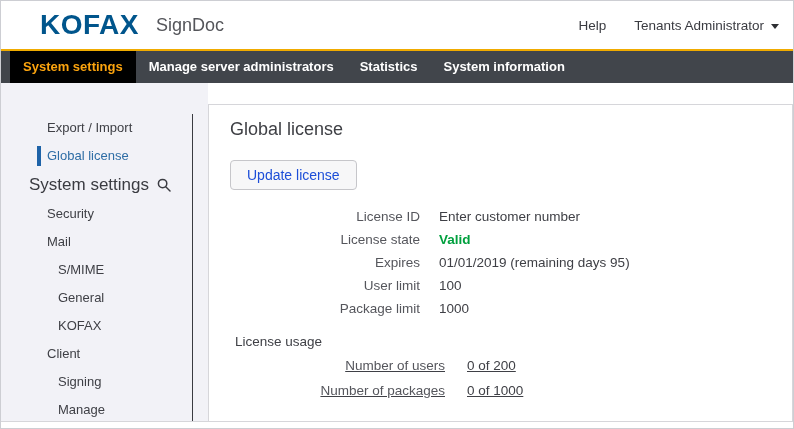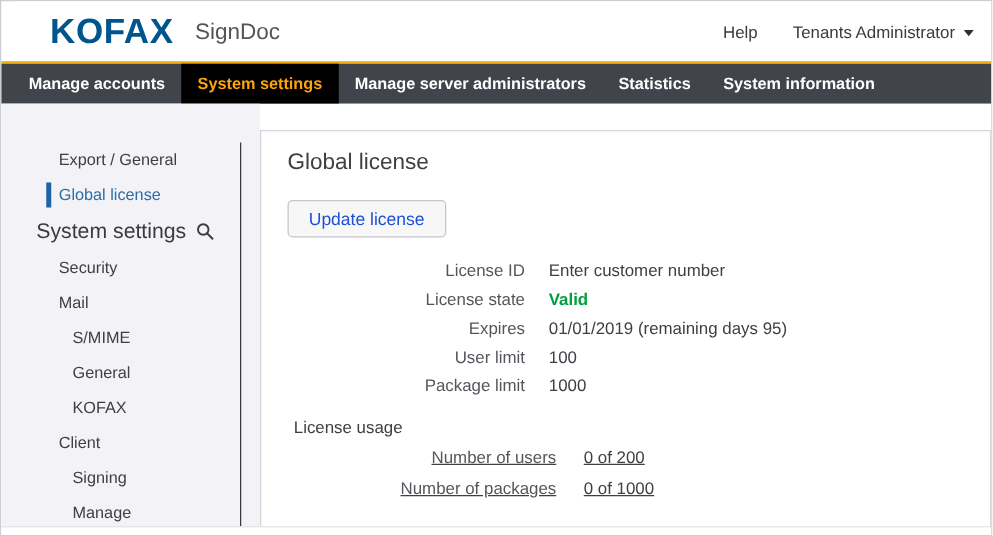--- a/index.html
+++ b/index.html
@@ -203,33 +203,32 @@
     <div class="help-link">Help</div>
     <div class="user-menu">
       <span>Tenants Administrator</span>
       <span class="caret-down"></span>
     </div>
   </div>
 
   <div class="accent-line"></div>
 
   <div class="main-nav">
-    <div class="nav-tab">Manage accounts</div>
     <div class="nav-tab active">System settings</div>
     <div class="nav-tab">Manage server administrators</div>
     <div class="nav-tab">Statistics</div>
     <div class="nav-tab">System information</div>
   </div>
 
   <div class="content-row">
 
     <div class="sidebar">
       <div class="sidebar-rule"></div>
 
-      <div class="side-item lvl1">Export / General</div>
+      <div class="side-item lvl1">Export / Import</div>
       <div class="side-item lvl1 selected">Global license</div>
 
       <div class="side-header">
         <span>System settings</span>
         <span class="search-icon-wrap">
           <svg width="14" height="14" viewBox="0 0 14 14">
             <circle cx="5.6" cy="5.6" r="4.2" fill="none" stroke="#3a3b41" stroke-width="1.5"></circle>
             <line x1="9" y1="9" x2="13" y2="13" stroke="#3a3b41" stroke-width="1.5" stroke-linecap="round"></line>
           </svg>
         </span>

